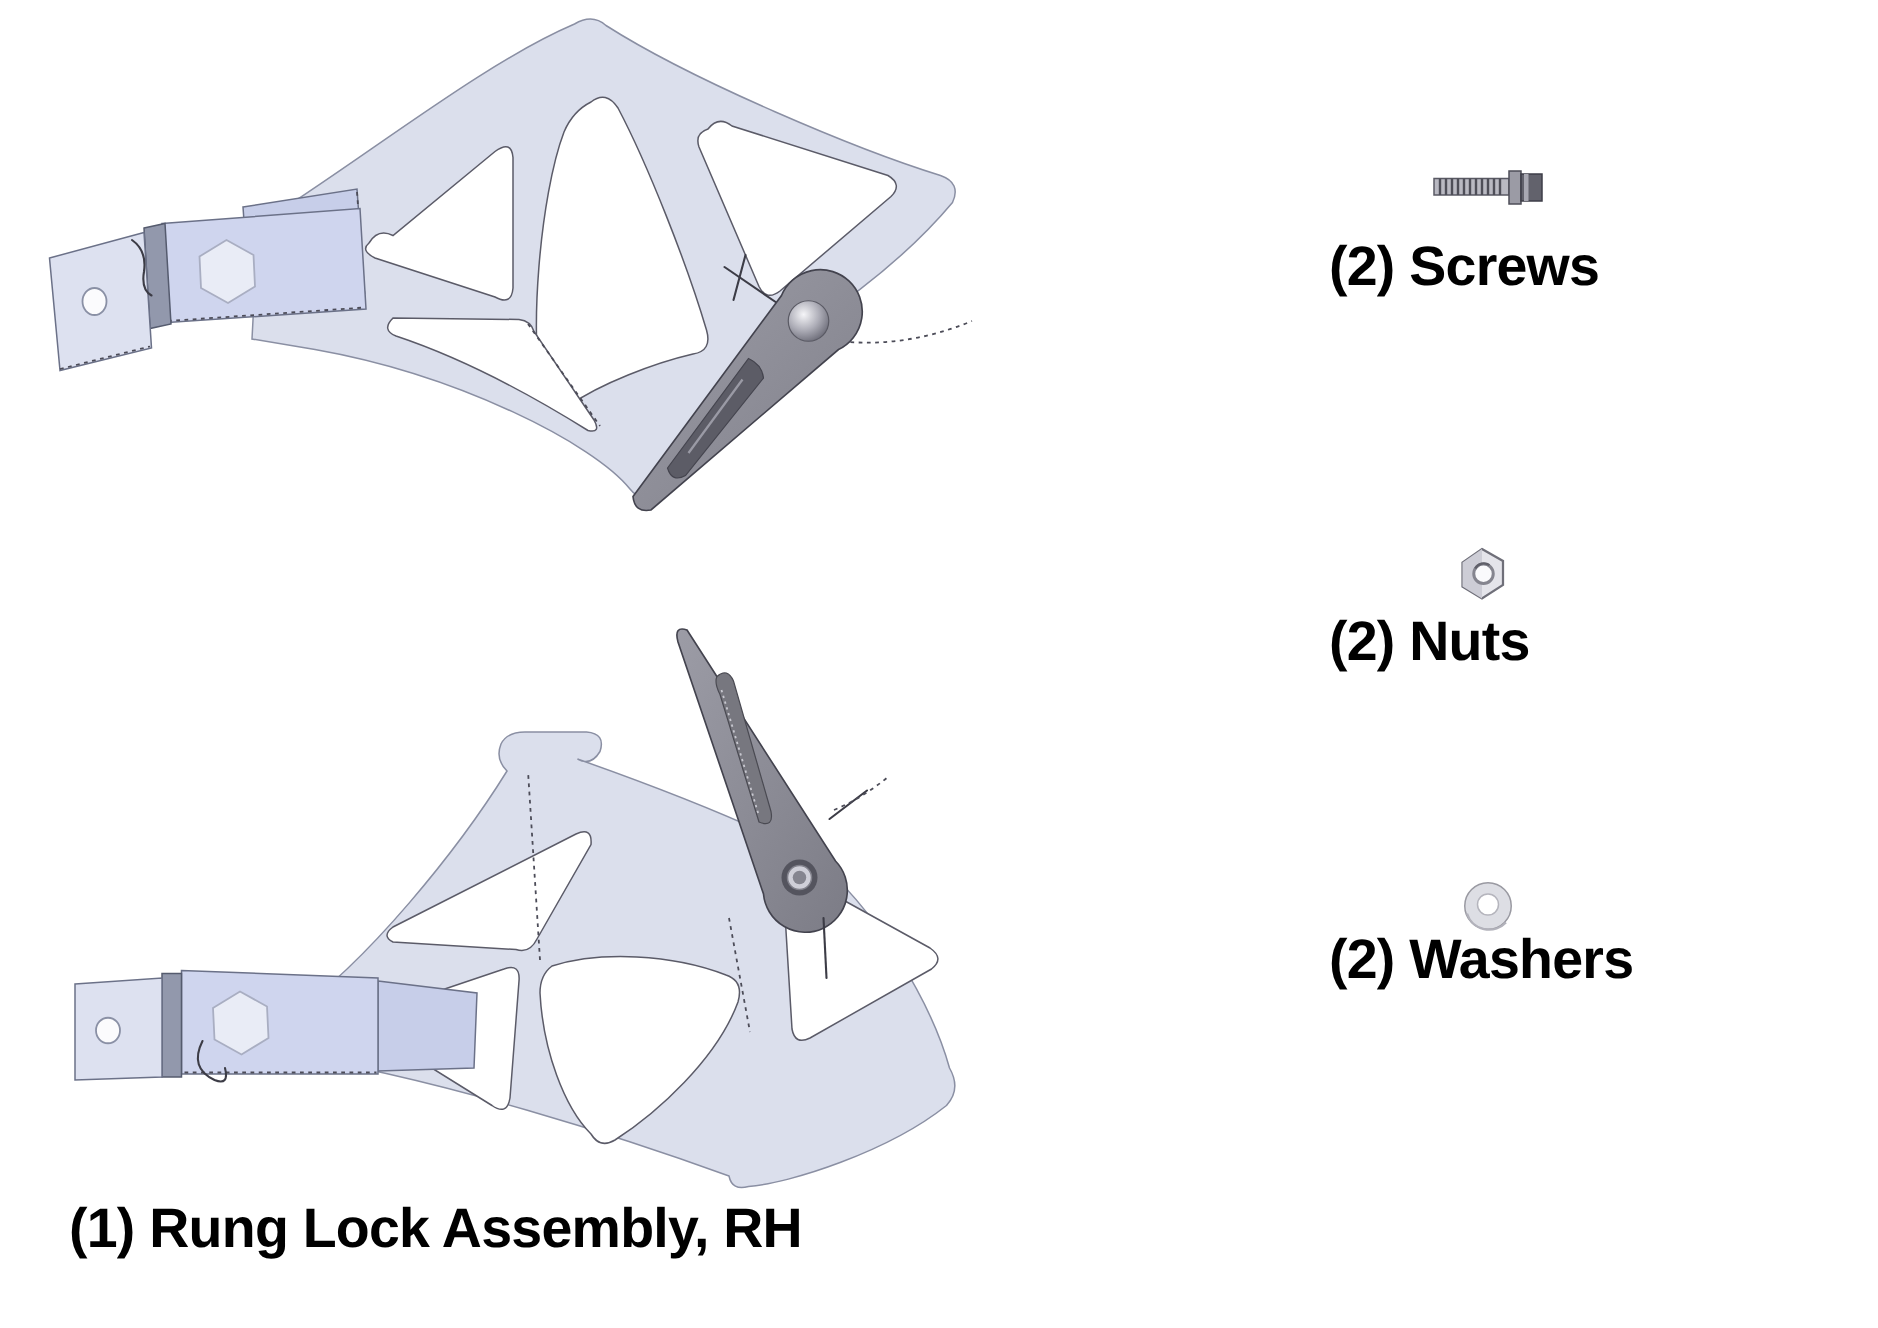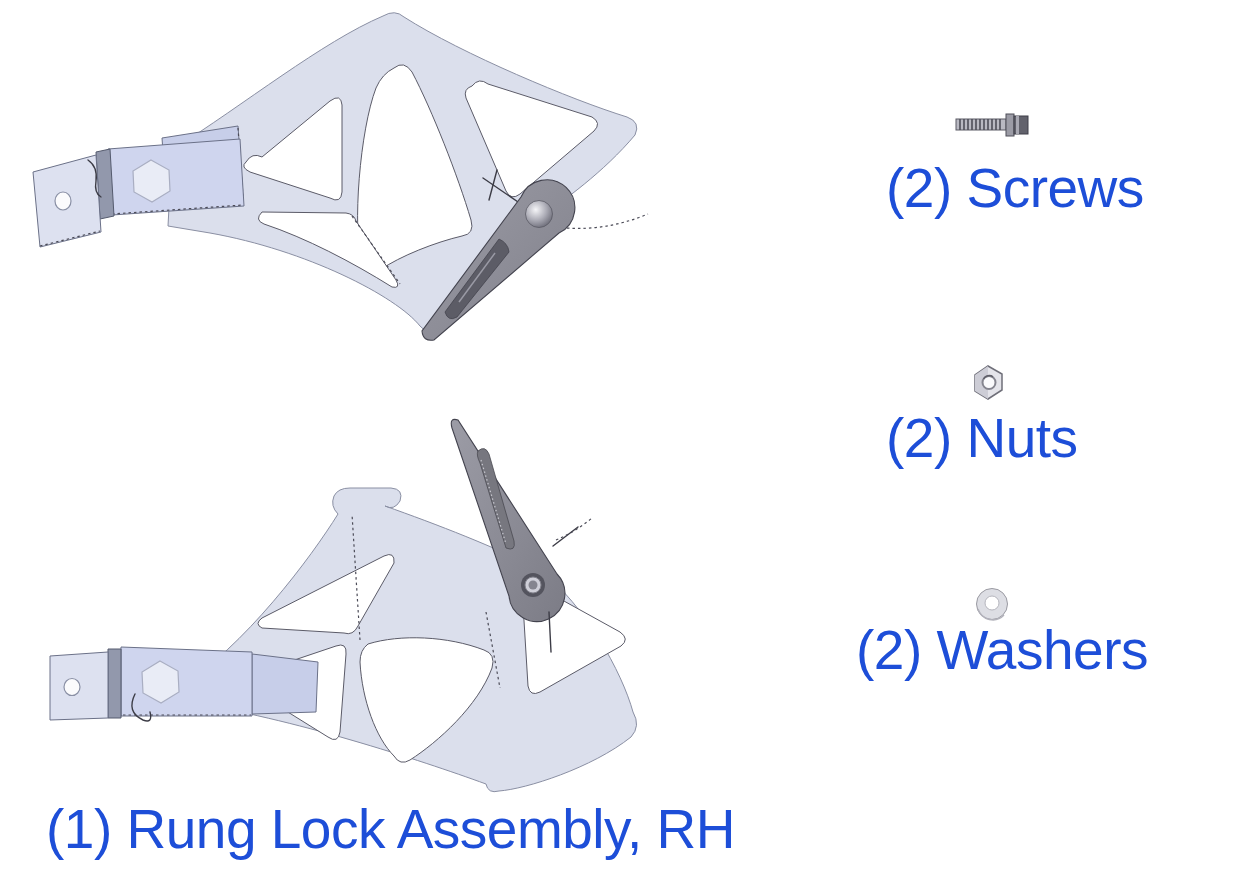--- a/index.html
+++ b/index.html
@@ -5,24 +5,24 @@
   html,body{margin:0;padding:0;background:#ffffff;}
   #stage{
     position:relative;
     width:1252px;height:885px;
     background:#ffffff;
     overflow:hidden;
     font-family:"Liberation Sans", sans-serif;
   }
   .part-label{
     position:absolute;
-    font-weight:normal;
-    font-size:55px;
+    font-weight:bold;
+    font-size:37px;
     letter-spacing:-0.5px;
-    color:#1d4ed8;
+    color:#000000;
     white-space:nowrap;
     line-height:1.1;
   }
   svg{position:absolute;display:block;}
   .outline{stroke:#43434e;stroke-width:1.1;}
   .cut{fill:#ffffff;stroke:#5b5b68;stroke-width:1;}
   .dash{stroke:#4c4c58;stroke-width:1.2;fill:none;stroke-dasharray:2.5 3;}
   .wire{stroke:#3c3c46;stroke-width:1.4;fill:none;stroke-linecap:round;}
   .plate-edge{stroke:#6b7188;stroke-width:1;}
 </style>
@@ -176,15 +176,15 @@
     <circle cx="19" cy="17" r="7" fill="#ffffff" stroke="#b5b5bd" stroke-width="1"></circle>
   </svg>
 
 
   <div class="part-label" style="left:46px;top:799px">(1) Rung Lock Assembly, RH</div>
 
   <div class="part-label" style="left:886px;top:158px">(2) Screws</div>
 
   <div class="part-label" style="left:886px;top:408px">(2) Nuts</div>
 
-  <div class="part-label" style="left:856px;top:620px">(2) Washers</div>
+  <div class="part-label" style="left:886px;top:620px">(2) Washers</div>
 
 </div>
 
 </body></html>

